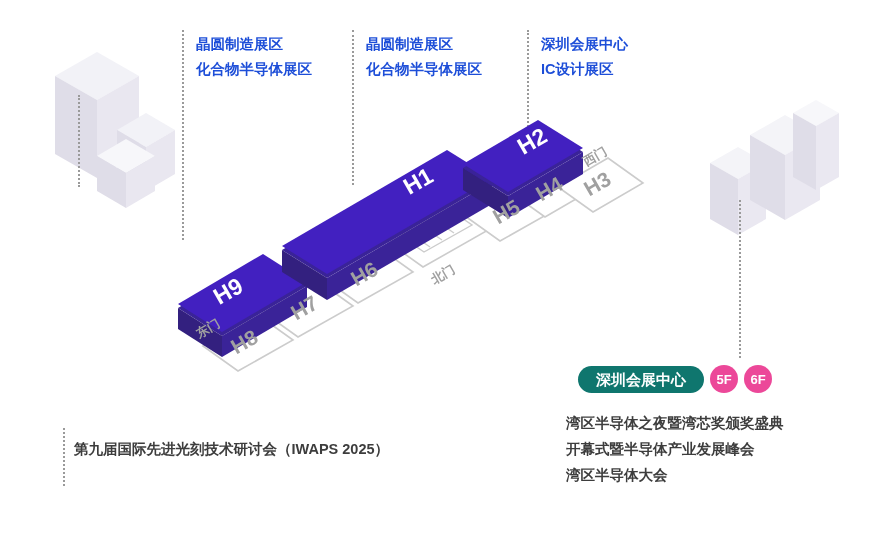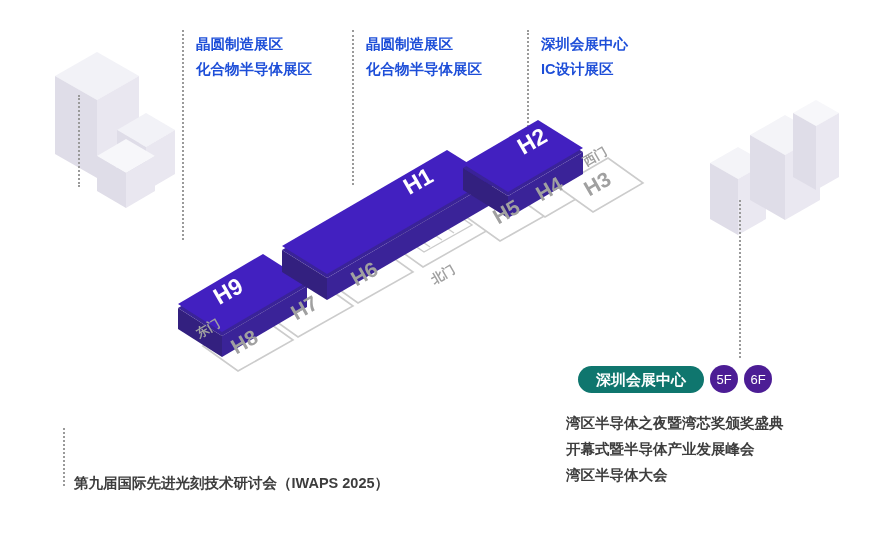--- a/index.html
+++ b/index.html
@@ -14,34 +14,34 @@
 
   
   .dotline{
     position:absolute;width:0;border-left:2px dotted #9a9a9a;
   }
 
   
   .anno{position:absolute;color:#1d4ed8;font-size:14.5px;font-weight:700;line-height:25px;white-space:nowrap;}
 
   
-  .bl{position:absolute;color:#3d3d3d;font-size:14.5px;font-weight:700;line-height:26px;white-space:nowrap;margin-top:34px;}
+  .bl{position:absolute;color:#3d3d3d;font-size:14.5px;font-weight:700;line-height:26px;white-space:nowrap;}
 
   
   .badge{
     position:absolute;display:flex;align-items:center;gap:6px;
   }
   .pill{
     background:#0f766e;color:#fff;border-radius:999px;
     padding:6px 18px;font-size:15px;font-weight:700;line-height:1;
   }
   .dot{
-    background:#4c1d95;color:#fff;border-radius:50%;
+    background:#ec4899;color:#fff;border-radius:50%;
     width:28px;height:28px;display:flex;align-items:center;justify-content:center;
-    font-size:13px;font-weight:400;
+    font-size:13px;font-weight:700;
   }
   .br{position:absolute;color:#3d3d3d;font-size:14.5px;font-weight:700;line-height:26px;white-space:nowrap;}
 </style>
 </head>
 <body>
 
 <div class="stage">
 
   <svg width="140" height="180" style="position:absolute;left:45px;top:28px;">
 

